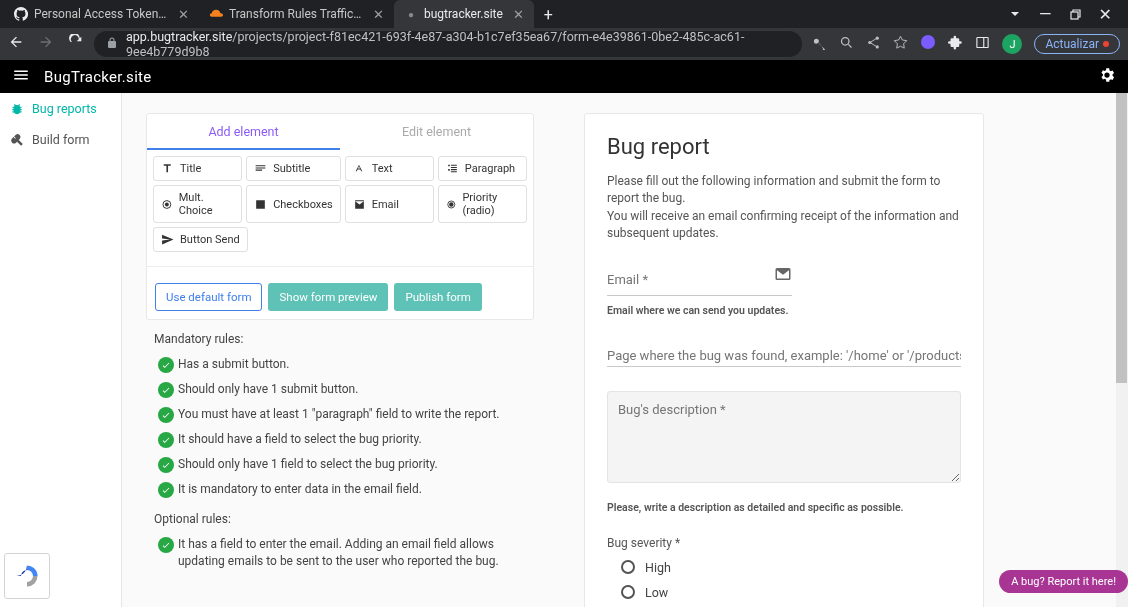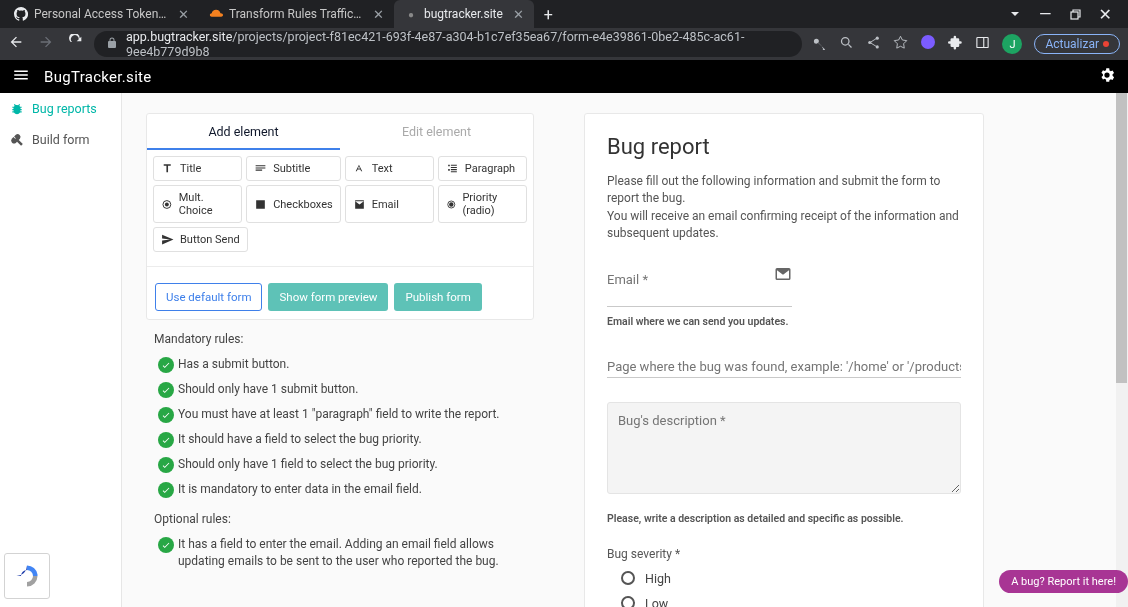--- a/index.html
+++ b/index.html
@@ -40,21 +40,21 @@
 .side-item.active svg { fill: #00b7a8; }
 .side-item.muted { color: #555; }
 .side-item svg { width: 14px; height: 14px; fill: #555; }
 
 .content { flex: 1; display: flex; gap: 50px; padding: 20px 20px 0 24px; overflow-y: auto; position: relative; }
 
 .left-col { width: 388px; }
 .panel { background: #fff; border: 1px solid #e8e8e8; border-radius: 3px; }
 .panel-tabs { display: flex; }
 .panel-tab { flex: 1; text-align: center; font-size: 12.5px; padding: 10px 0 9px; color: #aaa; cursor: pointer; }
-.panel-tab.active { color: #0f172a; border-bottom: 2px solid #3f80ea; }
+.panel-tab.active { color: #8b5cf6; border-bottom: 2px solid #3f80ea; }
 .elements-grid { display: grid; grid-template-columns: repeat(4, 1fr); gap: 4px; padding: 6px; }
 .el-btn { border: 1px solid #e0e0e0; border-radius: 3px; display: flex; align-items: center; gap: 6px; padding: 5px 7px; font-size: 11px; color: #333; cursor: pointer; background: #fff; }
 .el-btn svg { width: 13px; height: 13px; fill: #333; }
 .btn-row { grid-column: span 4; display: flex; gap: 4px; }
 .btn-row .el-btn { flex: 0 0 auto; }
 .hr { border: none; border-top: 1px solid #ececec; margin: 8px 0; }
 .action-row { display: flex; gap: 6px; padding: 8px; }
 .abtn { font-size: 11.5px; padding: 6px 10px; border-radius: 3px; border: 1px solid transparent; cursor: pointer; }
 .abtn.outline { border: 1px solid #3f80ea; color: #3f80ea; background: #fff; }
 .abtn.teal { background: #5ec2b7; color: #fff; }
@@ -64,21 +64,21 @@
 .rule { display: flex; align-items: flex-start; padding: 4px 0; font-size: 12px; color: #444; }
 .rule .check { flex-shrink: 0; width: 16px; height: 16px; border-radius: 50%; background: #28a745; display: flex; align-items: center; justify-content: center; margin-top: 1px; margin-left: 4px; }
 .rule .check svg { width: 10px; height: 10px; fill: #fff; }
 .rule-text { line-height: 1.4; padding-left: 4px; }
 
 .right-col { flex: 1; max-width: 400px; }
 .form-panel { background: #fff; border: 1px solid #e8e8e8; border-radius: 3px; padding: 20px 22px 24px; }
 .form-title { font-size: 22px; color: #333; margin-bottom: 14px; }
 .form-desc { font-size: 12px; color: #555; line-height: 1.45; margin-bottom: 22px; }
 .field { margin-bottom: 12px; }
-.field-line { display: flex; align-items: flex-end; justify-content: space-between; border-bottom: 1px solid #c9c9c9; max-width: 185px; padding-bottom: 19px; }
+.field-line { display: flex; align-items: flex-end; justify-content: space-between; border-bottom: 1px solid #c9c9c9; max-width: 185px; padding-bottom: 8px; }
 .field-label-plain { font-size: 13px; color: #666; border: none; background: none; width: 100%; outline: none; }
 .mail-icn svg { width: 18px; height: 18px; fill: #666; }
 .helper { font-size: 10.5px; color: #555; margin-top: 8px; font-weight: 600; }
 .field-wide { border-bottom: 1px solid #c9c9c9; padding-bottom: 2px; margin-top: 28px; }
 .txtarea { background: #f4f4f4; border: 1px solid #e4e4e4; border-radius: 3px; width: 100%; height: 92px; padding: 10px; font-size: 13px; color: #666; resize: both; margin-top: 24px; font-family: inherit; outline: none; }
 .severity { margin-top: 22px; }
 .sev-title { font-size: 12px; color: #555; margin-bottom: 10px; }
 .radio-opt { display: flex; align-items: center; gap: 10px; font-size: 12.5px; color: #444; margin-bottom: 10px; padding-left: 14px; }
 .radio-opt .r { width: 14px; height: 14px; border: 2px solid #555; border-radius: 50%; }
 

